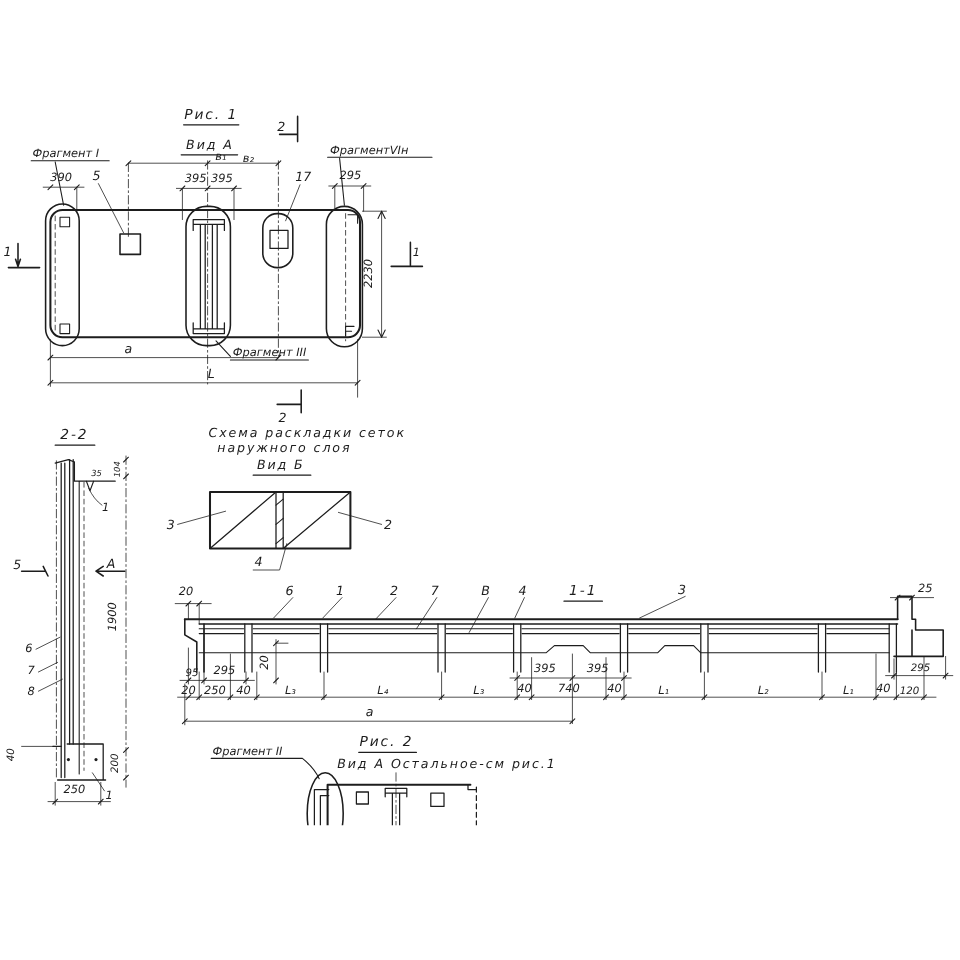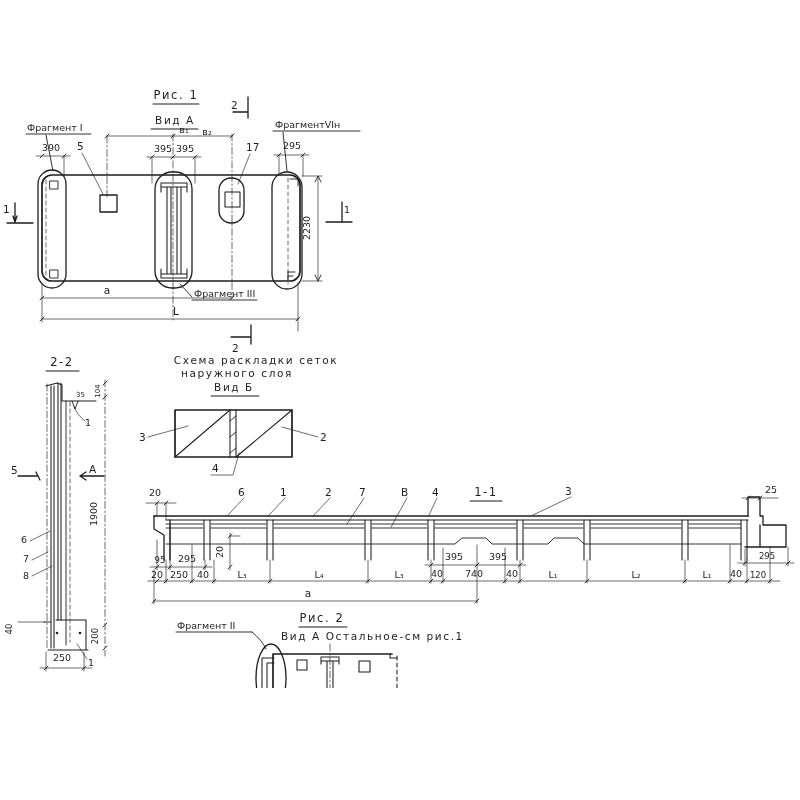--- a/index.html
+++ b/index.html
@@ -1,16 +1,16 @@
 <!DOCTYPE html>
 <html><head>
 <meta charset="utf-8">
 <style>
   html,body{margin:0;padding:0;background:#ffffff;}
-  #sheet{position:relative;width:800px;height:688px;background:#ffffff;overflow:hidden;}
+  #sheet{position:relative;width:800px;height:688px;background:#ffffff;overflow:hidden;font-style:italic;}
   svg{position:absolute;left:0;top:0;}
   text{font-family:"DejaVu Sans",sans-serif;fill:#1d1d1d;}
   .s7{font-size:7px}.s8{font-size:8.5px}.s9{font-size:9.5px}.s10{font-size:10.5px}.s11{font-size:11.5px}
   .mid{text-anchor:middle}
   .sp{letter-spacing:1.6px}
   .ln{stroke:#1d1d1d;fill:none;stroke-linecap:round;stroke-linejoin:round}
   .w16{stroke-width:1.7}.w13{stroke-width:1.3}.w11{stroke-width:1.05}.w09{stroke-width:0.9}.w07{stroke-width:0.65}
   .dd{stroke-dasharray:7 2.5 1.5 2.5}
   .da{stroke-dasharray:4 3}
 </style>

